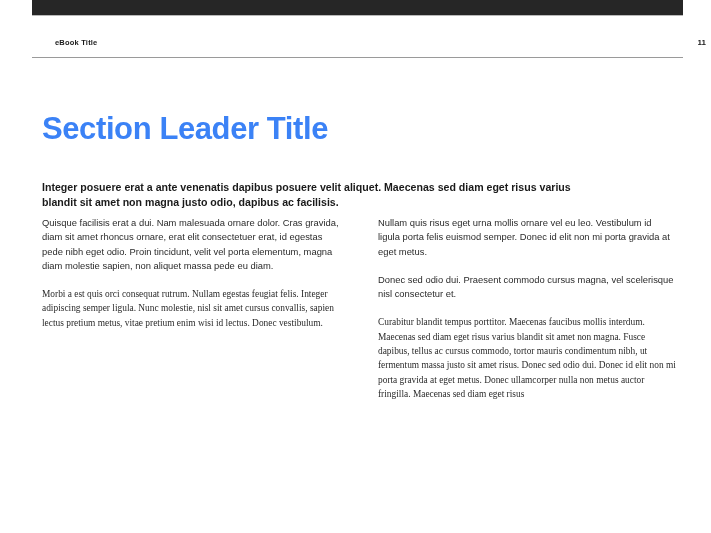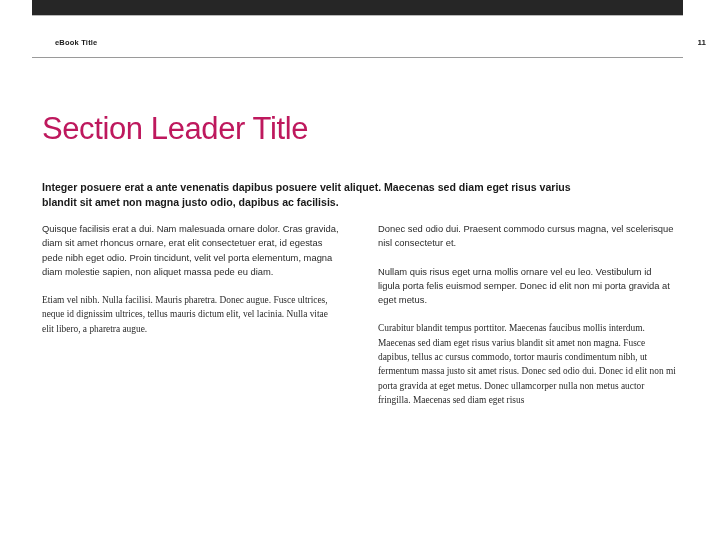--- a/index.html
+++ b/index.html
@@ -66,23 +66,23 @@
     height: 1px;
     background: #9a9a9a;
   }
 
   
   .section-title {
     position: absolute;
     left: 42px;
     top: 91px;
     font-size: 31px;
-    font-weight: normal;
+    font-weight: bold;
     letter-spacing: -0.4px;
-    color: #be185d;
+    color: #3b82f6;
     line-height: 1.1;
     white-space: nowrap;
   }
 
   
   .lead-paragraph {
     position: absolute;
     left: 42px;
     top: 169px;
     width: 530px;
@@ -98,21 +98,21 @@
     left: 42px;
     top: 216px;
     width: 634px;
     display: flex;
     gap: 38px;
   }
   .column {
     width: 298px;
   }
   .column p {
-    margin: 6px 0 14px 0;
+    margin: 0 0 14px 0;
     font-size: 9.4px;
     line-height: 1.52;
     color: #2b2b2b;
   }
   .column p:last-child {
     margin-bottom: 0;
     font-family: Liberation Serif, serif;
   }
 </style>
 </head>
@@ -130,24 +130,24 @@
   <div class="header-rule"></div>
 
   <h1 class="section-title">Section Leader Title</h1>
 
   <p class="lead-paragraph">Integer posuere erat a ante venenatis dapibus posuere velit aliquet. Maecenas sed diam eget risus varius blandit sit amet non magna justo odio, dapibus ac facilisis.</p>
 
   <div class="body-columns">
 
     <div class="column">
       <p>Quisque facilisis erat a dui. Nam malesuada ornare dolor. Cras gravida, diam sit amet rhoncus ornare, erat elit consectetuer erat, id egestas pede nibh eget odio. Proin tincidunt, velit vel porta elementum, magna diam molestie sapien, non aliquet massa pede eu diam.</p>
-      <p>Etiam vel nibh. Nulla facilisi. Mauris pharetra. Donec augue. Fusce ultrices, neque id dignissim ultrices, tellus mauris dictum elit, vel lacinia. Nulla vitae elit libero, a pharetra augue.</p>
+      <p>Morbi a est quis orci consequat rutrum. Nullam egestas feugiat felis. Integer adipiscing semper ligula. Nunc molestie, nisl sit amet cursus convallis, sapien lectus pretium metus, vitae pretium enim wisi id lectus. Donec vestibulum.</p>
     </div>
 
     <div class="column">
+      <p>Nullam quis risus eget urna mollis ornare vel eu leo. Vestibulum id ligula porta felis euismod semper. Donec id elit non mi porta gravida at eget metus.</p>
       <p>Donec sed odio dui. Praesent commodo cursus magna, vel scelerisque nisl consectetur et.</p>
-      <p>Nullam quis risus eget urna mollis ornare vel eu leo. Vestibulum id ligula porta felis euismod semper. Donec id elit non mi porta gravida at eget metus.</p>
       <p>Curabitur blandit tempus porttitor. Maecenas faucibus mollis interdum. Maecenas sed diam eget risus varius blandit sit amet non magna. Fusce dapibus, tellus ac cursus commodo, tortor mauris condimentum nibh, ut fermentum massa justo sit amet risus. Donec sed odio dui. Donec id elit non mi porta gravida at eget metus. Donec ullamcorper nulla non metus auctor fringilla. Maecenas sed diam eget risus</p>
     </div>
 
   </div>
 
 </div>
 
 </body></html>

